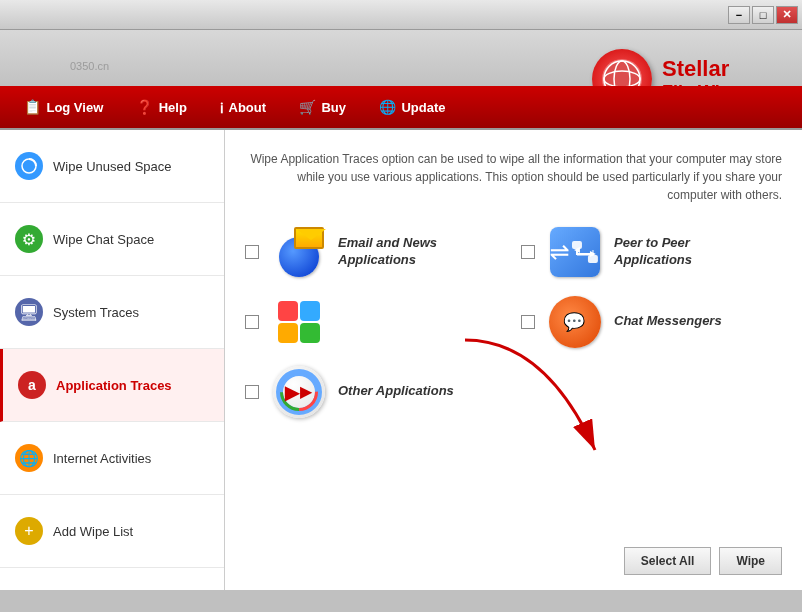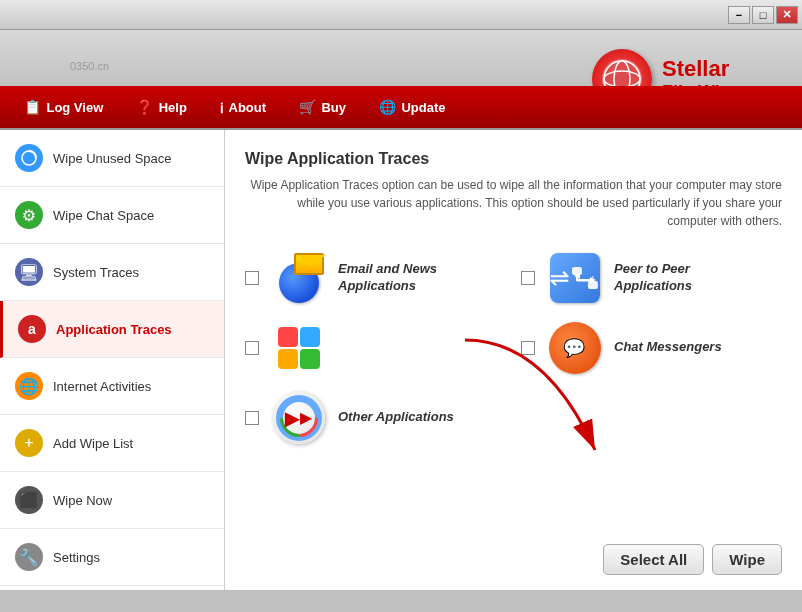--- a/index.html
+++ b/index.html
@@ -95,21 +95,21 @@
 
     
     .sidebar {
       width: 225px;
       background: white;
       border-right: 1px solid #ccc;
       overflow: hidden;
     }
     .sidebar-item {
       display: flex; align-items: center; gap: 10px;
-      padding: 14px 15px;
+      padding: 22px 15px;
       cursor: pointer;
       border-bottom: 1px solid #e8e8e8;
       font-size: 13px; color: #333;
       min-height: 40px;
       text-align: center;
     }
     .sidebar-item.active {
       background: #fff0f0;
       border-left: 3px solid #cc0000;
       font-weight: bold;
@@ -266,23 +266,23 @@
     }
 
     
     .bottom-bar {
       position: absolute;
       bottom: 15px; right: 20px;
       display: flex; gap: 8px;
     }
     .btn {
       padding: 6px 16px;
-      font-size: 15px; font-weight: bold;
+      font-size: 12px; font-weight: bold;
       border: 1px solid #aaa;
-      border-radius: 5px;
+      border-radius: 0;
       cursor: pointer;
       background: linear-gradient(to bottom, #f8f8f8, #e0e0e0);
       color: #333;
     }
   </style>
 </head>
 <body>
 
 <div class="title-bar">
   <div class="title-bar-btn">−</div>
@@ -376,21 +376,20 @@
     </div>
 
     <div class="sidebar-item">
       <div class="sidebar-icon icon-gray">🔧</div>
       <span>Settings</span>
     </div>
 
   </div>
 
   <div class="content">
-    <div class="content-title">Wipe Application Traces</div>
     <div class="content-desc">Wipe Application Traces option can be used to wipe all the information that your computer may store while you use various applications. This option should be used particularly if you share your computer with others.</div>
 
     <div class="app-grid">
 
       <div class="app-item">
         <div class="app-checkbox"></div>
         <div class="app-icon-wrap">
           <div class="email-icon">
             <div class="globe"></div>
             <div class="envelope"></div>

